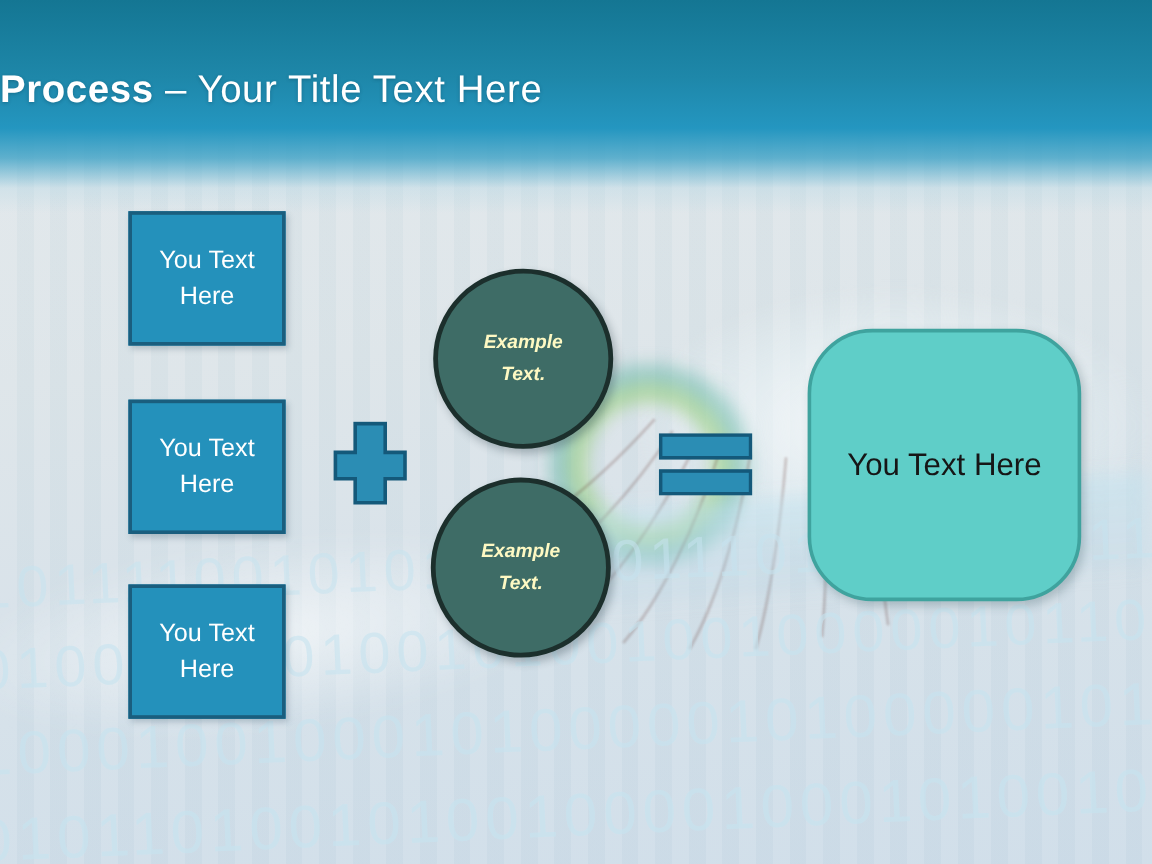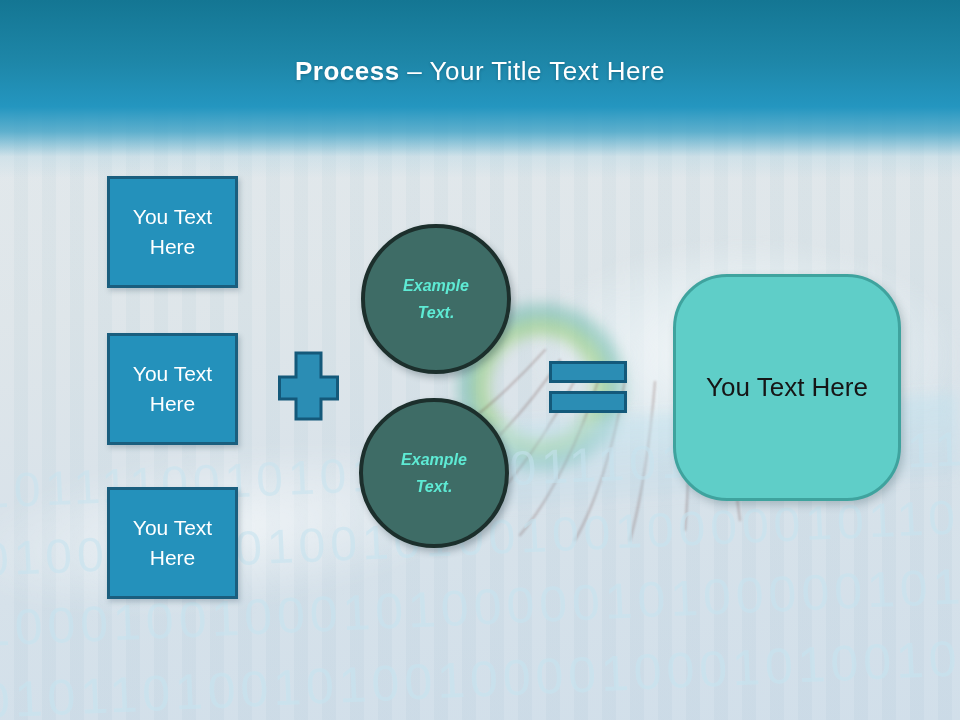--- a/index.html
+++ b/index.html
@@ -40,41 +40,41 @@
   .binary-row:nth-of-type(9){top:672px;font-size:50px;opacity:.65;}
   
   .header{position:absolute;top:0;left:0;width:100%;height:178px;z-index:3;
     background:linear-gradient(180deg,
       var(--header-top,#147693) 0%,
       #1e87a9 36%,
       var(--header-mid,#2496c0) 60%,
       rgba(62,162,198,0.8) 74%,
       rgba(170,212,228,0.3) 88%,
       rgba(220,232,238,0) 100%);}
-  .title{position:absolute;top:56px;left:0;width:100%;text-align:center;z-index:6;
-    color:var(--title-color,#ffffff);font-size:26px;letter-spacing:.5px;
+  .title{position:absolute;top:56px;left:0;width:100%;z-index:6;
+    color:var(--title-color,#ffffff);font-size:32px;letter-spacing:.5px;
     text-shadow:0 1px 3px rgba(0,40,60,0.3);}
   .title .bold{font-weight:bold;}
   
   .box{position:absolute;left:107px;width:131px;height:112px;z-index:5;box-sizing:border-box;
     background:var(--box-fill,#2491bb);border:3px solid var(--box-border,#1a5e7e);
     display:flex;align-items:center;justify-content:center;text-align:center;
     color:#fff;font-size:21px;line-height:1.45;
     box-shadow:2px 3px 5px rgba(40,70,90,0.25);}
   .box .label{max-width:105px;}
   .box.b1{top:176px}.box.b2{top:333px}.box.b3{top:487px}
   
   .plus{position:absolute;left:277px;top:351px;z-index:5;}
   .equals{position:absolute;left:549px;top:361px;z-index:5;}
   .plus path,.equals rect{fill:var(--operator-fill,#2b8db4);stroke:var(--operator-border,#14597a);stroke-width:3;}
   
   .circle{position:absolute;width:150px;height:150px;border-radius:50%;z-index:5;box-sizing:border-box;
     background:var(--circle-fill,#3e6c66);border:4px solid var(--circle-border,#1c2f2c);
     display:flex;align-items:center;justify-content:center;text-align:center;
-    color:#5eead4;font-weight:bold;font-style:italic;font-size:16px;line-height:1.7;
+    color:#fef9c3;font-weight:bold;font-style:italic;font-size:16px;line-height:1.7;
     box-shadow:3px 4px 7px rgba(30,50,60,0.3);}
   .circle .label{max-width:85px;}
   .circle.c1{left:361px;top:224px}.circle.c2{left:359px;top:398px}
   
   .result{position:absolute;left:673px;top:274px;width:228px;height:227px;z-index:5;box-sizing:border-box;
     border-radius:54px;background:var(--result-fill,#5fcec8);border:3px solid var(--result-border,#3fa39e);
     display:flex;align-items:center;justify-content:center;
     color:#161616;font-size:26px;
     box-shadow:3px 4px 8px rgba(40,70,80,0.25);}
 </style>

